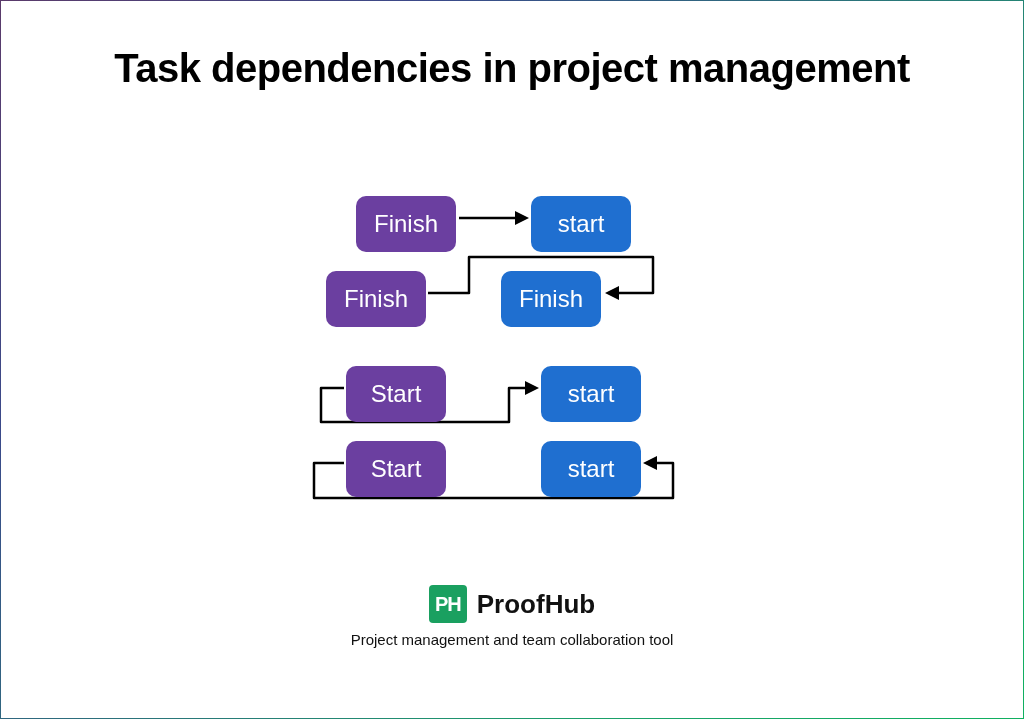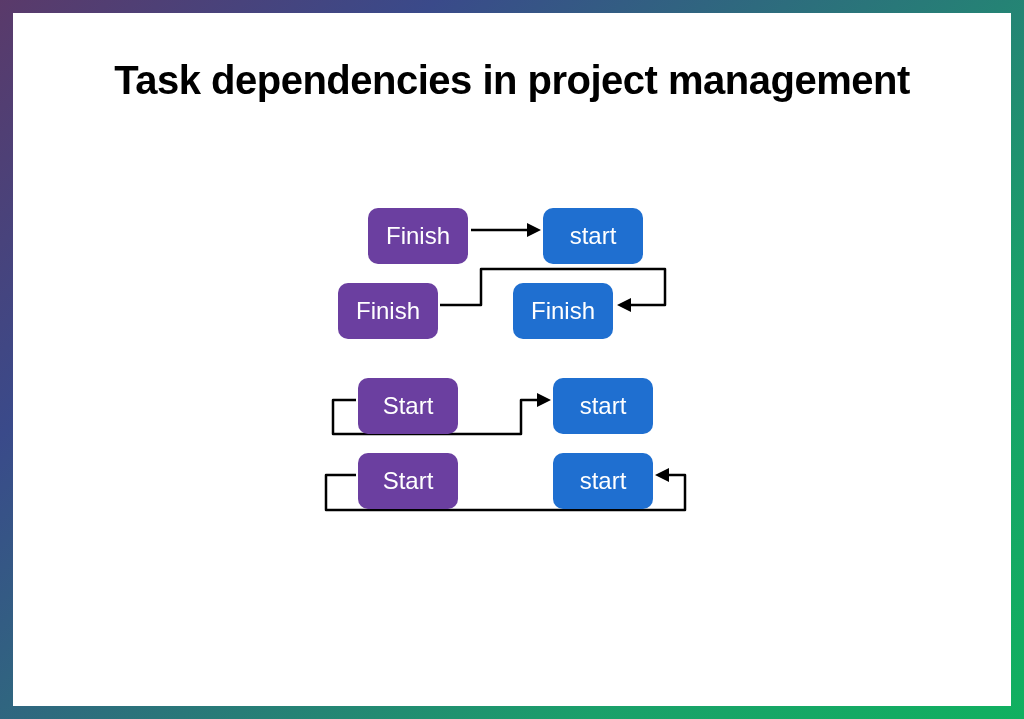--- a/index.html
+++ b/index.html
@@ -7,21 +7,21 @@
     padding: 0;
     width: 1024px;
     height: 719px;
     font-family: -apple-system, BlinkMacSystemFont, "Segoe UI", Arial, sans-serif;
     background: #fff;
   }
   .outer {
     box-sizing: border-box;
     width: 1024px;
     height: 719px;
-    padding: 13px;
+    padding: 1px;
     background: linear-gradient(135deg, #5a3a6a 0%, #3a4a8a 25%, #1aa06a 75%, #10b060 100%);
   }
   .inner {
     width: 100%;
     height: 100%;
     background: #fff;
     position: relative;
   }
   .title {
     position: absolute;
@@ -147,19 +147,26 @@
 
         <path d="M 343 192 L 320 192 L 320 226 L 508 226 L 508 192 L 530 192"></path>
         <polygon class="arrowhead" points="538,192 524,185 524,199"></polygon>
 
         <path d="M 343 267 L 313 267 L 313 302 L 672 302 L 672 267 L 650 267"></path>
         <polygon class="arrowhead" points="642,267 656,260 656,274"></polygon>
       </svg>
 
     </div>
 
+    <div class="brand" data-name="brand-footer">
+      <div class="brand-row">
+        <div class="ph-logo" data-name="proofhub-logo-icon">PH</div>
+        <div class="brand-name" data-name="brand-name">ProofHub</div>
+      </div>
+      <div class="tagline" data-name="brand-tagline">Project management and team collaboration tool</div>
+    </div>
 
   </div>
 </div>
 
 <style>
   .diagram .pill { z-index: 10; }
 </style>
 
 </body></html>

